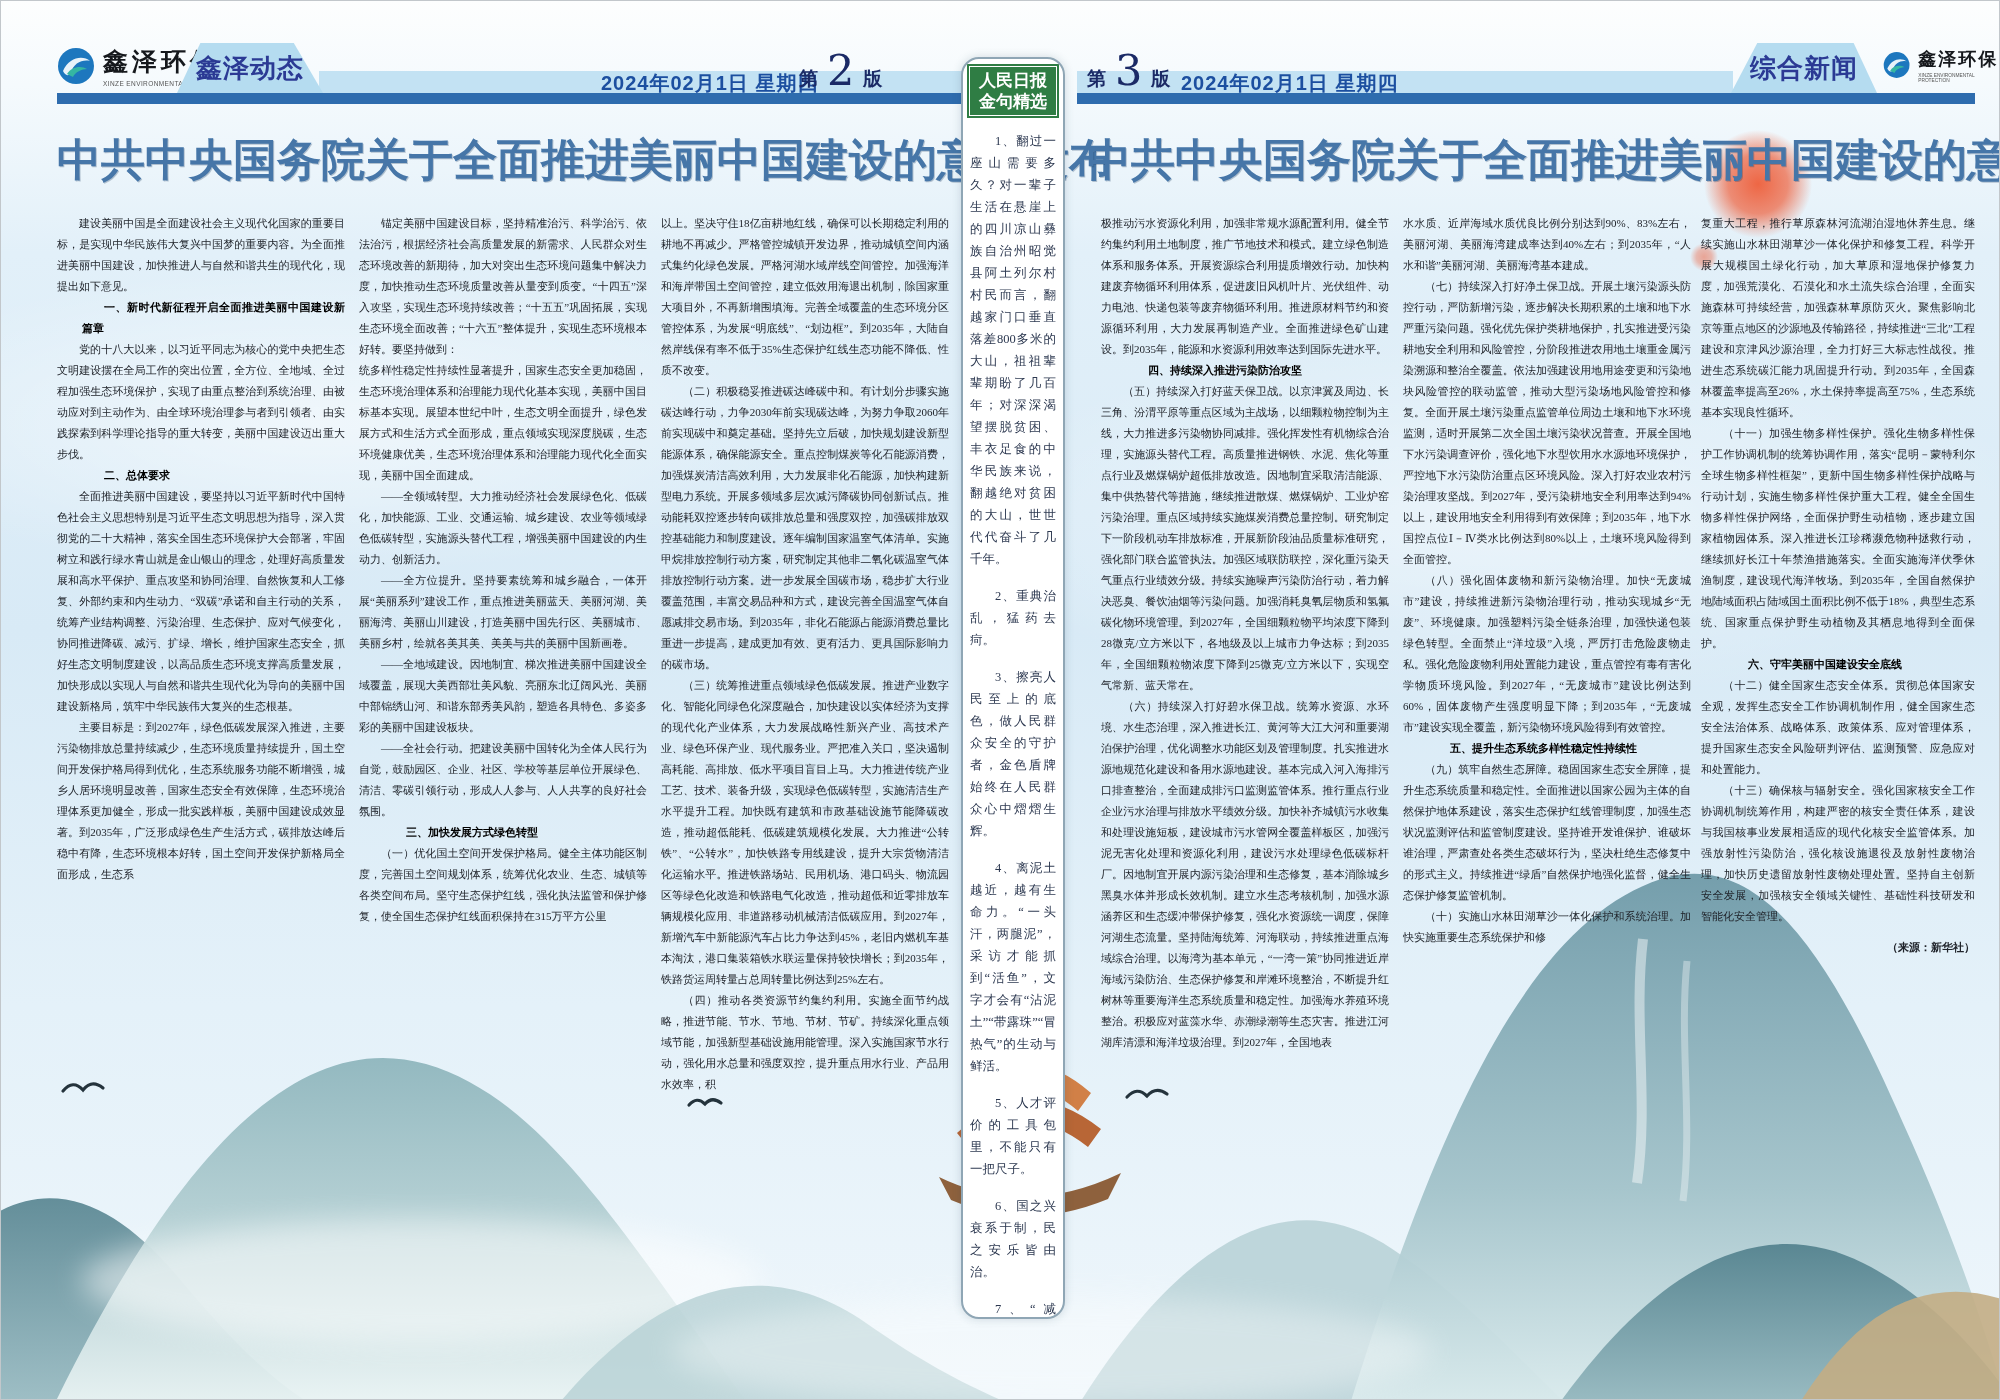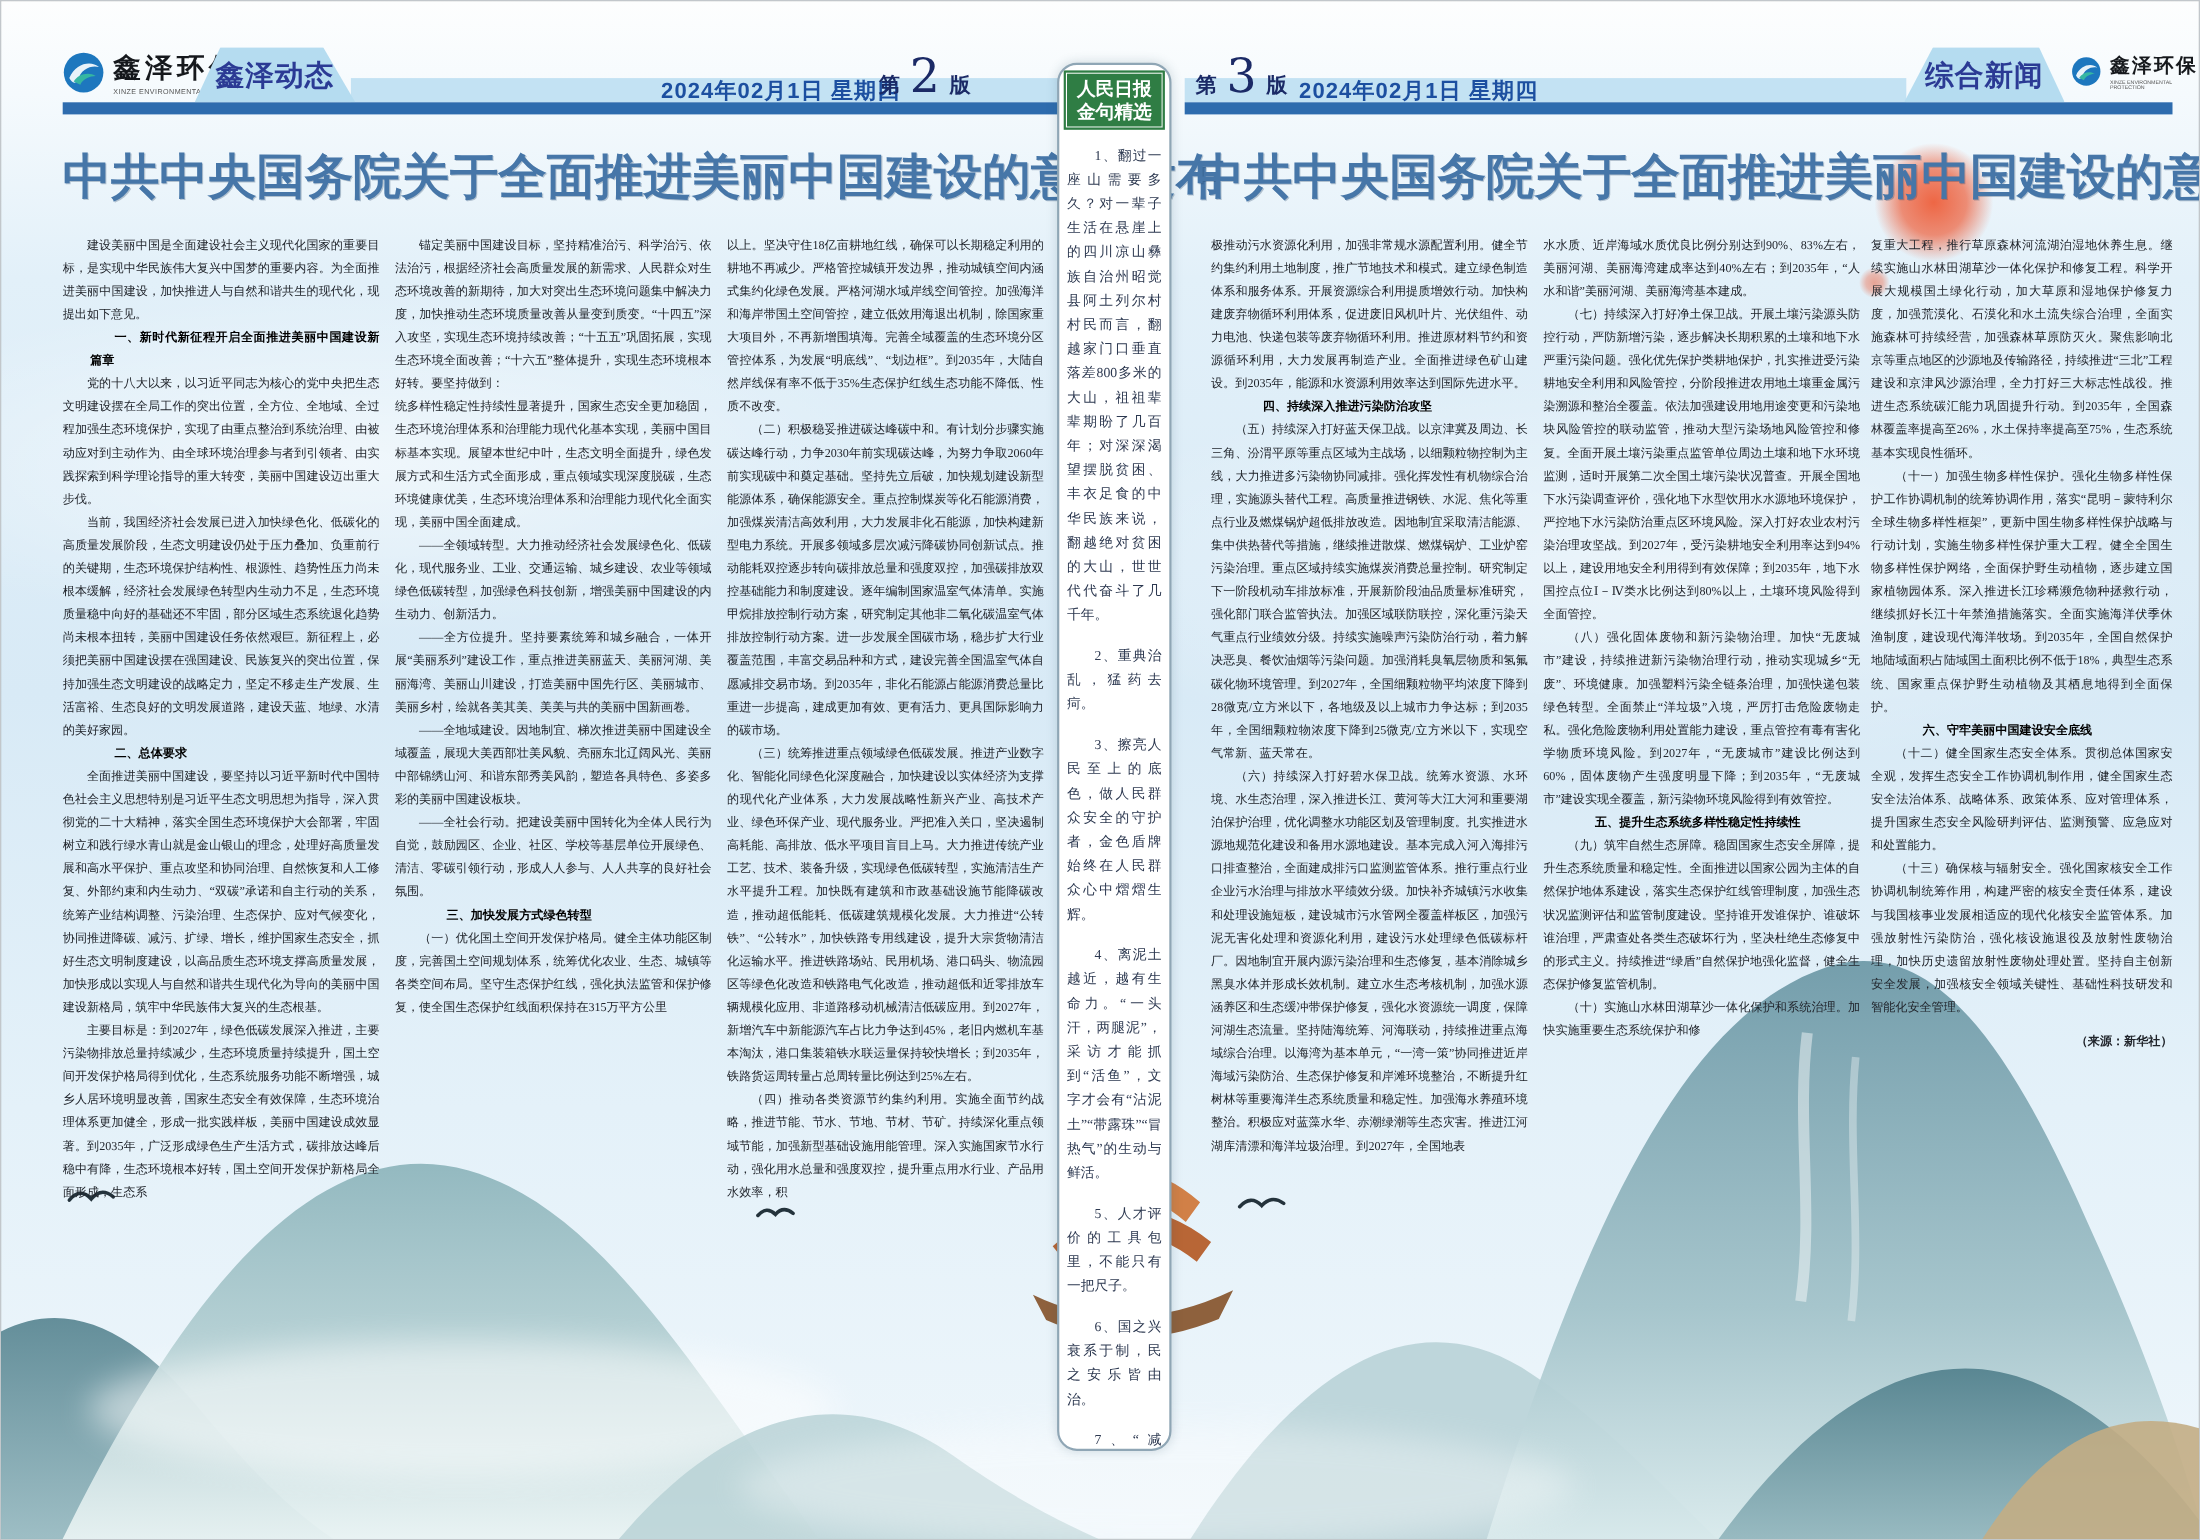--- a/index.html
+++ b/index.html
@@ -169,29 +169,28 @@
   </div>
   <div class="hdr-rule" id="rule-right"></div>
 
   <div class="headline" id="headline-left">中共中央国务院关于全面推进美丽中国建设的意见发布</div>
   <div class="headline" id="headline-right">中共中央国务院关于全面推进美丽中国建设的意见发布</div>
 
   <div class="col" id="l-col1">
       <div class="blk p">建设美丽中国是全面建设社会主义现代化国家的重要目标，是实现中华民族伟大复兴中国梦的重要内容。为全面推进美丽中国建设，加快推进人与自然和谐共生的现代化，现提出如下意见。</div>
       <div class="blk h">一、新时代新征程开启全面推进美丽中国建设新篇章</div>
       <div class="blk p">党的十八大以来，以习近平同志为核心的党中央把生态文明建设摆在全局工作的突出位置，全方位、全地域、全过程加强生态环境保护，实现了由重点整治到系统治理、由被动应对到主动作为、由全球环境治理参与者到引领者、由实践探索到科学理论指导的重大转变，美丽中国建设迈出重大步伐。</div>
-      <div class="blk p">当前，我国经济社会发展已进入加快绿色化、低碳化的高质量发展阶段，生态文明建设仍处于压力叠加、负重前行的关键期，生态环境保护结构性、根源性、趋势性压力尚未根本缓解，经济社会发展绿色转型内生动力不足，生态环境质量稳中向好的基础还不牢固，部分区域生态系统退化趋势尚未根本扭转，美丽中国建设任务依然艰巨。新征程上，必须把美丽中国建设摆在强国建设、民族复兴的突出位置，保持加强生态文明建设的战略定力，坚定不移走生产发展、生活富裕、生态良好的文明发展道路，建设天蓝、地绿、水清的美好家园。</div>
       <div class="blk h">二、总体要求</div>
       <div class="blk p">全面推进美丽中国建设，要坚持以习近平新时代中国特色社会主义思想特别是习近平生态文明思想为指导，深入贯彻党的二十大精神，落实全国生态环境保护大会部署，牢固树立和践行绿水青山就是金山银山的理念，处理好高质量发展和高水平保护、重点攻坚和协同治理、自然恢复和人工修复、外部约束和内生动力、“双碳”承诺和自主行动的关系，统筹产业结构调整、污染治理、生态保护、应对气候变化，协同推进降碳、减污、扩绿、增长，维护国家生态安全，抓好生态文明制度建设，以高品质生态环境支撑高质量发展，加快形成以实现人与自然和谐共生现代化为导向的美丽中国建设新格局，筑牢中华民族伟大复兴的生态根基。</div>
       <div class="blk p">主要目标是：到2027年，绿色低碳发展深入推进，主要污染物排放总量持续减少，生态环境质量持续提升，国土空间开发保护格局得到优化，生态系统服务功能不断增强，城乡人居环境明显改善，国家生态安全有效保障，生态环境治理体系更加健全，形成一批实践样板，美丽中国建设成效显著。到2035年，广泛形成绿色生产生活方式，碳排放达峰后稳中有降，生态环境根本好转，国土空间开发保护新格局全面形成，生态系</div>
     </div>
   <div class="col" id="l-col2">
       <div class="blk p">锚定美丽中国建设目标，坚持精准治污、科学治污、依法治污，根据经济社会高质量发展的新需求、人民群众对生态环境改善的新期待，加大对突出生态环境问题集中解决力度，加快推动生态环境质量改善从量变到质变。“十四五”深入攻坚，实现生态环境持续改善；“十五五”巩固拓展，实现生态环境全面改善；“十六五”整体提升，实现生态环境根本好转。要坚持做到：</div>
       <div class="blk cont">统多样性稳定性持续性显著提升，国家生态安全更加稳固，生态环境治理体系和治理能力现代化基本实现，美丽中国目标基本实现。展望本世纪中叶，生态文明全面提升，绿色发展方式和生活方式全面形成，重点领域实现深度脱碳，生态环境健康优美，生态环境治理体系和治理能力现代化全面实现，美丽中国全面建成。</div>
-      <div class="blk p">——全领域转型。大力推动经济社会发展绿色化、低碳化，现代服务业、工业、交通运输、城乡建设、农业等领域绿色低碳转型，加强绿色科技创新，增强美丽中国建设的内生动力、创新活力。</div>
+      <div class="blk p">——全领域转型。大力推动经济社会发展绿色化、低碳化，加快能源、工业、交通运输、城乡建设、农业等领域绿色低碳转型，实施源头替代工程，增强美丽中国建设的内生动力、创新活力。</div>
       <div class="blk p">——全方位提升。坚持要素统筹和城乡融合，一体开展“美丽系列”建设工作，重点推进美丽蓝天、美丽河湖、美丽海湾、美丽山川建设，打造美丽中国先行区、美丽城市、美丽乡村，绘就各美其美、美美与共的美丽中国新画卷。</div>
       <div class="blk p">——全地域建设。因地制宜、梯次推进美丽中国建设全域覆盖，展现大美西部壮美风貌、亮丽东北辽阔风光、美丽中部锦绣山河、和谐东部秀美风韵，塑造各具特色、多姿多彩的美丽中国建设板块。</div>
       <div class="blk p">——全社会行动。把建设美丽中国转化为全体人民行为自觉，鼓励园区、企业、社区、学校等基层单位开展绿色、清洁、零碳引领行动，形成人人参与、人人共享的良好社会氛围。</div>
       <div class="blk h">三、加快发展方式绿色转型</div>
       <div class="blk p">（一）优化国土空间开发保护格局。健全主体功能区制度，完善国土空间规划体系，统筹优化农业、生态、城镇等各类空间布局。坚守生态保护红线，强化执法监管和保护修复，使全国生态保护红线面积保持在315万平方公里</div>
     </div>
   <div class="col" id="l-col3">
       <div class="blk cont">以上。坚决守住18亿亩耕地红线，确保可以长期稳定利用的耕地不再减少。严格管控城镇开发边界，推动城镇空间内涵式集约化绿色发展。严格河湖水域岸线空间管控。加强海洋和海岸带国土空间管控，建立低效用海退出机制，除国家重大项目外，不再新增围填海。完善全域覆盖的生态环境分区管控体系，为发展“明底线”、“划边框”。到2035年，大陆自然岸线保有率不低于35%生态保护红线生态功能不降低、性质不改变。</div>
       <div class="blk p">（二）积极稳妥推进碳达峰碳中和。有计划分步骤实施碳达峰行动，力争2030年前实现碳达峰，为努力争取2060年前实现碳中和奠定基础。坚持先立后破，加快规划建设新型能源体系，确保能源安全。重点控制煤炭等化石能源消费，加强煤炭清洁高效利用，大力发展非化石能源，加快构建新型电力系统。开展多领域多层次减污降碳协同创新试点。推动能耗双控逐步转向碳排放总量和强度双控，加强碳排放双控基础能力和制度建设。逐年编制国家温室气体清单。实施甲烷排放控制行动方案，研究制定其他非二氧化碳温室气体排放控制行动方案。进一步发展全国碳市场，稳步扩大行业覆盖范围，丰富交易品种和方式，建设完善全国温室气体自愿减排交易市场。到2035年，非化石能源占能源消费总量比重进一步提高，建成更加有效、更有活力、更具国际影响力的碳市场。</div>
       <div class="blk p">（三）统筹推进重点领域绿色低碳发展。推进产业数字化、智能化同绿色化深度融合，加快建设以实体经济为支撑的现代化产业体系，大力发展战略性新兴产业、高技术产业、绿色环保产业、现代服务业。严把准入关口，坚决遏制高耗能、高排放、低水平项目盲目上马。大力推进传统产业工艺、技术、装备升级，实现绿色低碳转型，实施清洁生产水平提升工程。加快既有建筑和市政基础设施节能降碳改造，推动超低能耗、低碳建筑规模化发展。大力推进“公转铁”、“公转水”，加快铁路专用线建设，提升大宗货物清洁化运输水平。推进铁路场站、民用机场、港口码头、物流园区等绿色化改造和铁路电气化改造，推动超低和近零排放车辆规模化应用、非道路移动机械清洁低碳应用。到2027年，新增汽车中新能源汽车占比力争达到45%，老旧内燃机车基本淘汰，港口集装箱铁水联运量保持较快增长；到2035年，铁路货运周转量占总周转量比例达到25%左右。</div>

